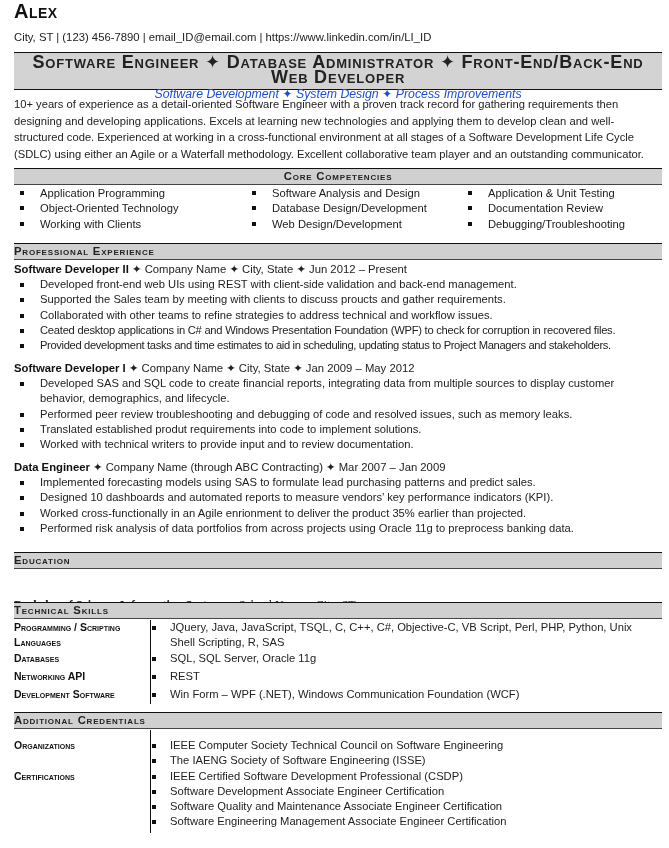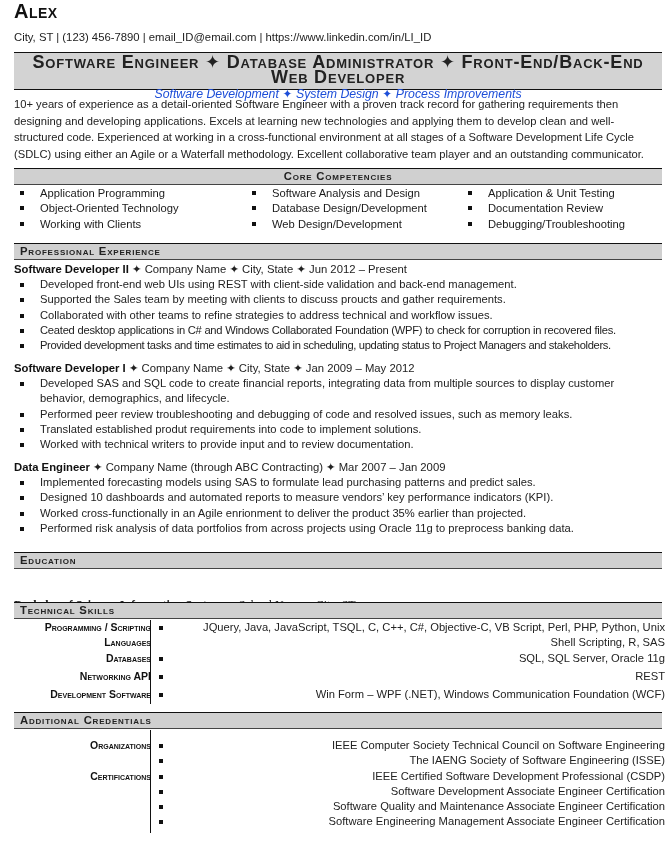--- a/index.html
+++ b/index.html
@@ -34,40 +34,40 @@
       position: absolute; left: 14px; top: 96px; width: 648px;
       font-size: 11.2px; line-height: 16.5px; color: #222;
     }
 
     .sec-bar {
       position: absolute; left: 14px; width: 648px; height: 15px;
       background: #d0d0d0; border-top: 1.5px solid #111; border-bottom: 1px solid #444;
       font-variant: small-caps; font-weight: bold; letter-spacing: 0.8px;
       font-size: 11.3px; line-height: 15px; color: #222;
     }
-    .sec-bar span { padding-left: 6px; }
+    .sec-bar span { }
     .sec-bar.center { text-align: center; }
     .sec-bar.center span { padding-left: 0; }
 
     .comp-grid { position: absolute; left: 14px; top: 186px; width: 648px; }
     .comp-col { position: absolute; top: 0; }
     .comp-item { position: relative; height: 15.3px; padding-left: 26px; white-space: nowrap; }
     .bullet {
       position: absolute; left: 6px; top: 5px; width: 4px; height: 4px; background: #111;
     }
 
     .job-head { position: absolute; left: 14px; font-size: 11.3px; color: #222; white-space: nowrap; }
     .job-head b { color: #111; }
     .bul-list { position: absolute; left: 14px; width: 650px; }
     .bul-item { position: relative; padding-left: 26px; line-height: 15.3px; color: #222; }
     .bul-item .bullet { left: 6px; top: 6px; }
 
     .edu-line { position: absolute; left: 14px; top: 598px; font-size: 12px; white-space: nowrap; color: #222; font-family: Liberation Serif, serif; }
 
-    .skill-table { position: absolute; left: 15px; width: 650px; text-align: right; }
+    .skill-table { position: absolute; left: 8px; width: 650px; }
     .skill-row { position: relative; }
     .skill-label {
       position: absolute; left: 6px; top: 0; width: 130px;
       font-variant: small-caps; font-weight: bold; font-size: 10.5px; line-height: 15.3px; color: #111;
     }
     .skill-vals { margin-left: 140px; }
     .vline { position: absolute; left: 150px; width: 1px; background: #111; }
     .val-item { position: relative; padding-left: 22px; line-height: 15.3px; color: #222; }
     .val-item .bullet { left: 4px; top: 6px; }
   </style>
@@ -111,21 +111,21 @@
     <span>Professional Experience</span>
   </div>
 
   <div class="job-head" style="top:262px;">
     <b>Software Developer II</b><span> ✦ Company Name ✦ City, State ✦ Jun 2012 – Present</span>
   </div>
   <div class="bul-list" style="top:277px;">
     <div class="bul-item"><span class="bullet"></span><span>Developed front-end web UIs using REST with client-side validation and back-end management.</span></div>
     <div class="bul-item"><span class="bullet"></span><span>Supported the Sales team by meeting with clients to discuss proucts and gather requirements.</span></div>
     <div class="bul-item"><span class="bullet"></span><span>Collaborated with other teams to refine strategies to address technical and workflow issues.</span></div>
-    <div class="bul-item" style="letter-spacing:-0.25px;"><span class="bullet"></span><span>Ceated desktop applications in C# and Windows Collaborated Foundation (WPF) to check for corruption in recovered files.</span></div>
+    <div class="bul-item" style="letter-spacing:-0.25px;"><span class="bullet"></span><span>Ceated desktop applications in C# and Windows Presentation Foundation (WPF) to check for corruption in recovered files.</span></div>
     <div class="bul-item" style="letter-spacing:-0.35px;"><span class="bullet"></span><span>Provided development tasks and time estimates to aid in scheduling, updating status to Project Managers and stakeholders.</span></div>
   </div>
 
   <div class="job-head" style="top:361px;">
     <b>Software Developer I</b><span> ✦ Company Name ✦ City, State ✦ Jan 2009 – May 2012</span>
   </div>
   <div class="bul-list" style="top:376px; width:640px;">
     <div class="bul-item"><span class="bullet"></span><span>Developed SAS and SQL code to create financial reports, integrating data from multiple sources to display customer behavior, demographics, and lifecycle.</span></div>
     <div class="bul-item"><span class="bullet"></span><span>Performed peer review troubleshooting and debugging of code and resolved issues, such as memory leaks.</span></div>
     <div class="bul-item"><span class="bullet"></span><span>Translated established produt requirements into code to implement solutions.</span></div>

